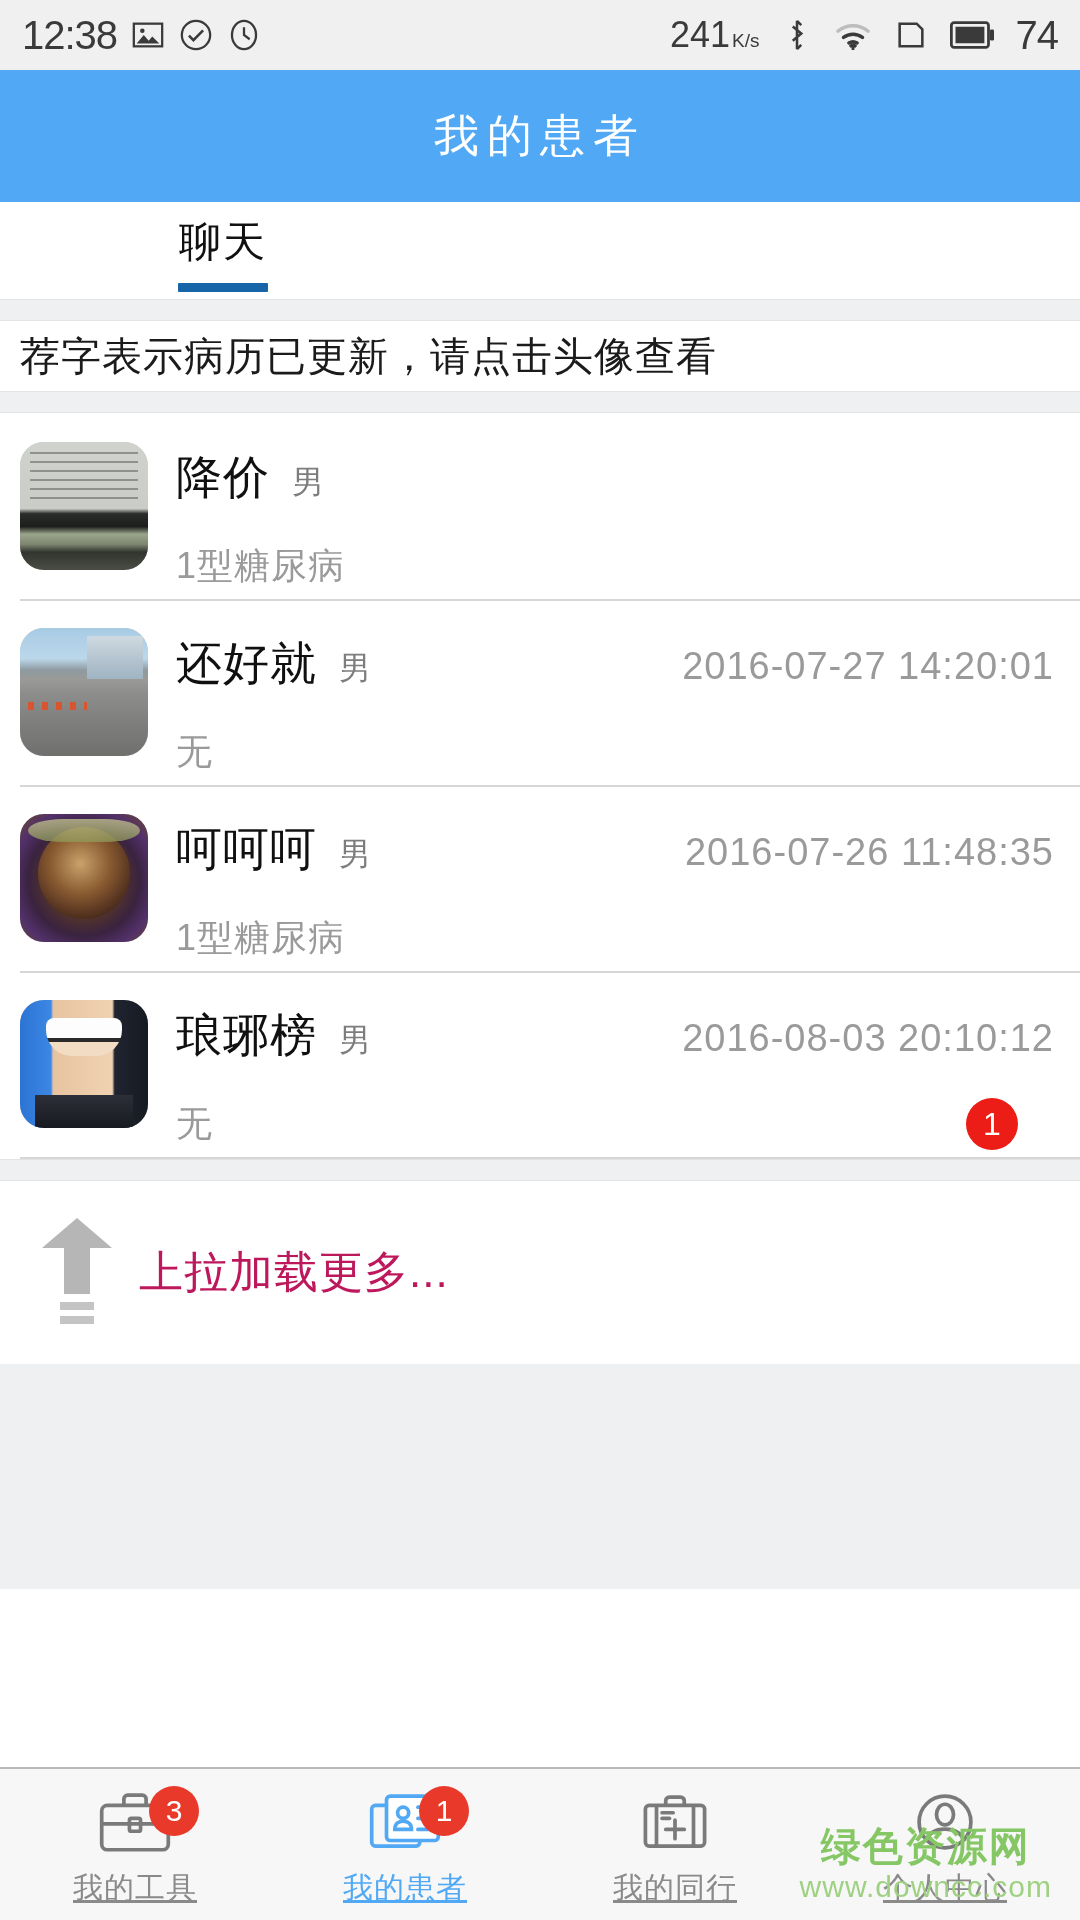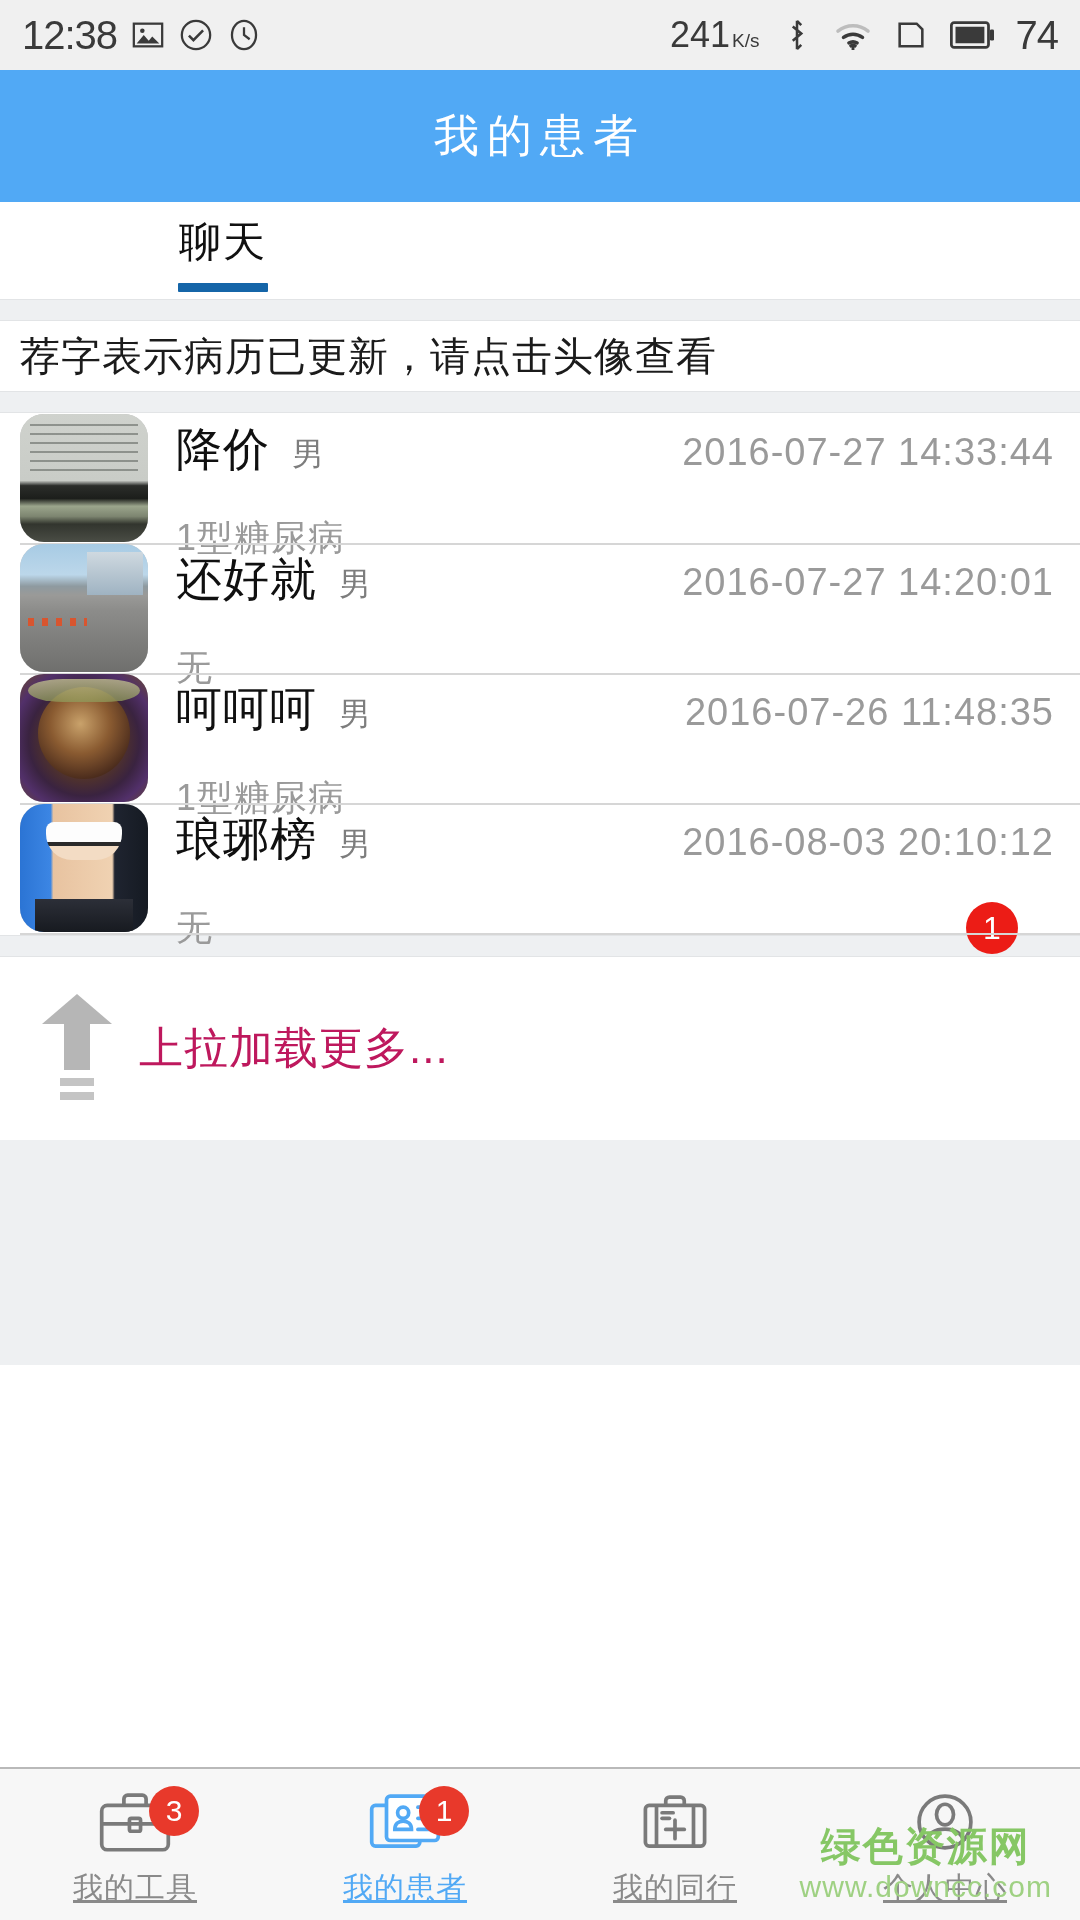--- a/index.html
+++ b/index.html
@@ -65,21 +65,21 @@
     height:70px;background:#fff;
     display:flex;align-items:center;
     padding-left:20px;
   }
   .notice-text{font-size:40px;color:#1b1b1b;letter-spacing:1px;}
 
   
   .list{background:#ffffff;}
   .row{
     position:relative;
-    height:130px;
+    height:186px;
     display:flex;
     align-items:center;
     padding:0 24px 0 20px;
   }
   .row + .row .row-divider{display:block;}
   .row-divider{
     position:absolute;left:20px;right:0;top:0;height:2px;background:#d6d6d6;display:none;
   }
   .row:first-child .row-divider{display:none;}
   .avatar{
@@ -277,21 +277,20 @@
 
   <div class="row">
 
     <div class="avatar">
         <div class="av-inner av-laptop"></div>
       </div>
     <div class="row-body">
       <div class="row-top">
         <span class="r-name">降价</span>
         <span class="r-gender">男</span>
-        <span class="r-time">2016-07-27  14:33:44</span>
       </div>
       <div class="row-bottom">
         <span class="r-diag">1型糖尿病</span>
         <span class="r-badge hidden"></span>
       </div>
     </div>
   </div>
 
   <div class="row">
     <div class="row-divider" style="display:block"></div>

